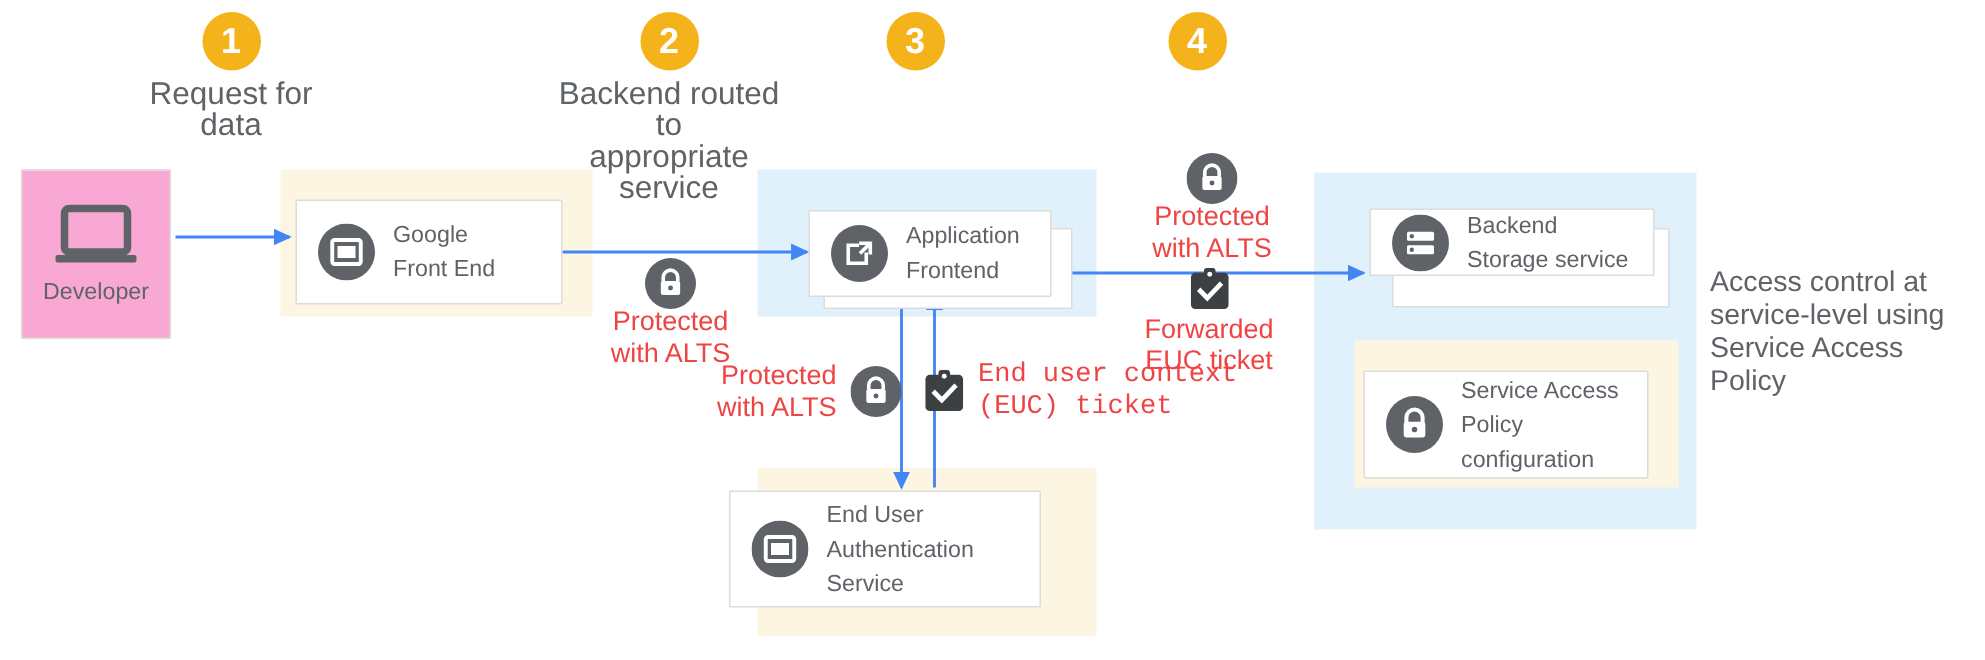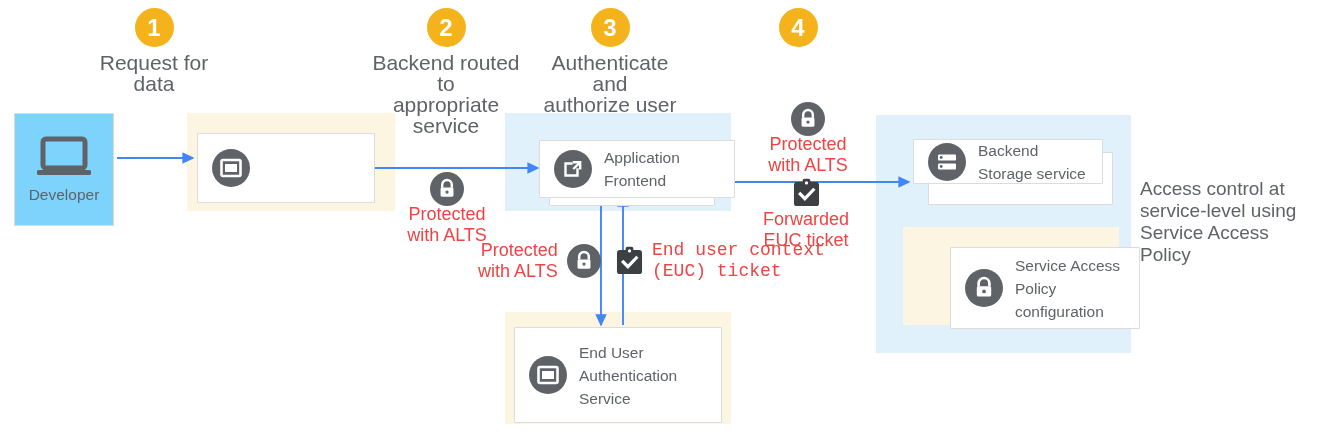--- a/index.html
+++ b/index.html
@@ -77,21 +77,21 @@
     font-size: 15.5px;
     color: #5F6368;
     line-height: 23px;
     white-space: pre-line;
     padding-right: 6px;
   }
 
   
   .dev-box {
     position: absolute;
-    background: #7dd3fc;
+    background: #f9a8d4;
     border: 1px solid #DCDCDC;
     box-sizing: border-box;
     display: flex;
     flex-direction: column;
     align-items: center;
     justify-content: center;
   }
   .dev-label {
     font-size: 15.5px;
     color: #5F6368;
@@ -176,22 +176,20 @@
   </div>
 
   <div class="step" style="left:370px; top:8px; width:152px;">
     <div class="step-badge">2</div>
     <div class="step-label">Backend routed to
 appropriate service</div>
   </div>
 
   <div class="step" style="left:534px; top:8px; width:152px;">
     <div class="step-badge">3</div>
-    <div class="step-label">Authenticate and
-authorize user</div>
   </div>
 
   <div class="step" style="left:722px; top:8px; width:152px;">
     <div class="step-badge">4</div>
   </div>
 
   <div class="dev-box" style="left:14px; top:113px; width:100px; height:113px;">
     <span>
       <svg width="58" height="42" viewBox="0 0 58 42">
         <rect x="8" y="3" width="42" height="29" rx="3" fill="none" stroke="#5F6368" stroke-width="5"></rect>
@@ -202,24 +200,26 @@
   </div>
 
   <div class="card" style="left:197px; top:133px; width:178px; height:70px;">
     <span class="card-icon">
       <svg width="38" height="38" viewBox="0 0 38 38">
         <circle cx="19" cy="19" r="19" fill="#5F6368"></circle>
         <rect x="9.5" y="11" width="19" height="16" rx="1.5" fill="none" stroke="#ffffff" stroke-width="2.6"></rect>
         <rect x="13" y="15" width="12" height="8" fill="#ffffff"></rect>
       </svg>
     </span>
+    <div class="card-text">Google
+Front End</div>
   </div>
 
   <div class="card-stack-shadow" style="left:549px; top:152px; width:166px; height:54px;"></div>
-  <div class="card" style="left:539px; top:140px; width:196px; height:58px;">
+  <div class="card" style="left:539px; top:140px; width:162px; height:58px;">
     <span class="card-icon">
       <svg width="38" height="38" viewBox="0 0 38 38">
         <circle cx="19" cy="19" r="19" fill="#5F6368"></circle>
         <path d="M11.5,13.5 h6 M11.5,13.5 v12 h12 v-6" fill="none" stroke="#ffffff" stroke-width="2.4" stroke-linecap="square"></path>
         <path d="M20,12.2 h6.2 v6.2" fill="none" stroke="#ffffff" stroke-width="2.4" stroke-linecap="square"></path>
         <line x1="19.3" y1="19" x2="26" y2="12.4" stroke="#ffffff" stroke-width="2.4"></line>
       </svg>
     </span>
     <div class="card-text">Application
 Frontend</div>
@@ -233,35 +233,35 @@
         <rect x="10" y="11.5" width="18" height="6" rx="1" fill="#ffffff"></rect>
         <rect x="10" y="20.5" width="18" height="6" rx="1" fill="#ffffff"></rect>
         <circle cx="13.2" cy="14.5" r="1.45" fill="#5F6368"></circle>
         <circle cx="13.2" cy="23.5" r="1.45" fill="#5F6368"></circle>
       </svg>
     </span>
     <div class="card-text">Backend
 Storage service</div>
   </div>
 
-  <div class="card" style="left:950px; top:247px; width:190px; height:82px;">
+  <div class="card" style="left:909px; top:247px; width:190px; height:72px;">
     <span class="card-icon">
       <svg width="38" height="38" viewBox="0 0 38 38">
         <circle cx="19" cy="19" r="19" fill="#5F6368"></circle>
         <path d="M13.6,17.5 v-3.1 a5.4,5.4 0 0 1 10.8,0 v3.1" fill="none" stroke="#ffffff" stroke-width="2.7"></path>
         <rect x="11.8" y="17.2" width="14.4" height="10.4" rx="1.6" fill="#ffffff"></rect>
         <circle cx="19" cy="22.4" r="1.85" fill="#5F6368"></circle>
       </svg>
     </span>
     <div class="card-text">Service Access
 Policy
 configuration</div>
   </div>
 
-  <div class="card" style="left:514px; top:327px; width:208px; height:96px;">
+  <div class="card" style="left:486px; top:327px; width:208px; height:78px;">
     <span class="card-icon">
       <svg width="38" height="38" viewBox="0 0 38 38">
         <circle cx="19" cy="19" r="19" fill="#5F6368"></circle>
         <rect x="9.5" y="11" width="19" height="16" rx="1.5" fill="none" stroke="#ffffff" stroke-width="2.6"></rect>
         <rect x="13" y="15" width="12" height="8" fill="#ffffff"></rect>
       </svg>
     </span>
     <div class="card-text">End User
 Authentication
 Service</div>

